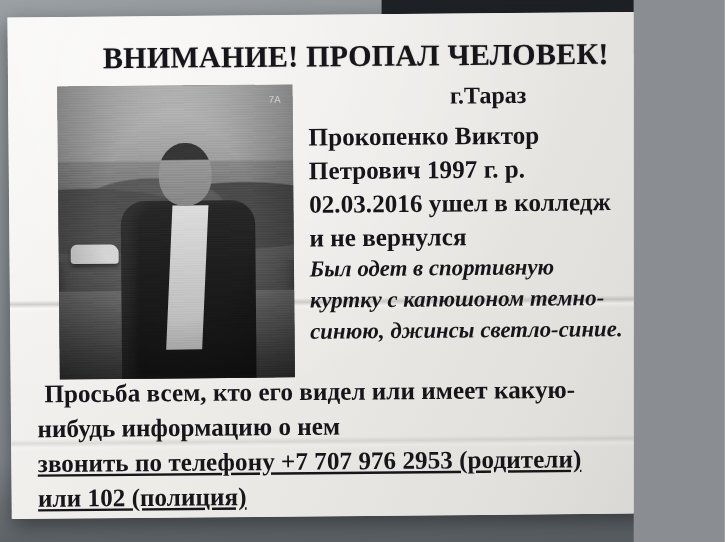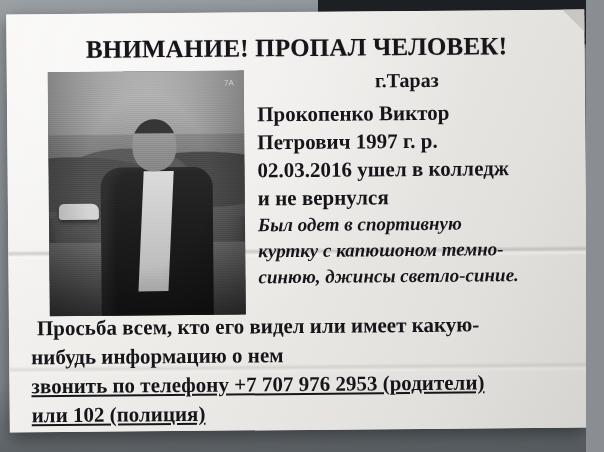--- a/index.html
+++ b/index.html
@@ -8,21 +8,21 @@
   }
   body {
     width: 604px;
     height: 452px;
     overflow: hidden;
     font-family: "Liberation Serif", serif;
     background: #8a8d92;
   }
   .scene {
     position: relative;
-    width: 586px;
+    width: 528px;
     height: 452px;
     overflow: hidden;
     background: linear-gradient(160deg, #9aa0a4 0%, #8c9296 35%, #7e858a 70%, #6f767b 100%);
   }
   
   .dark-band {
     position: absolute;
     top: 0;
     left: 318px;
     width: 286px;

